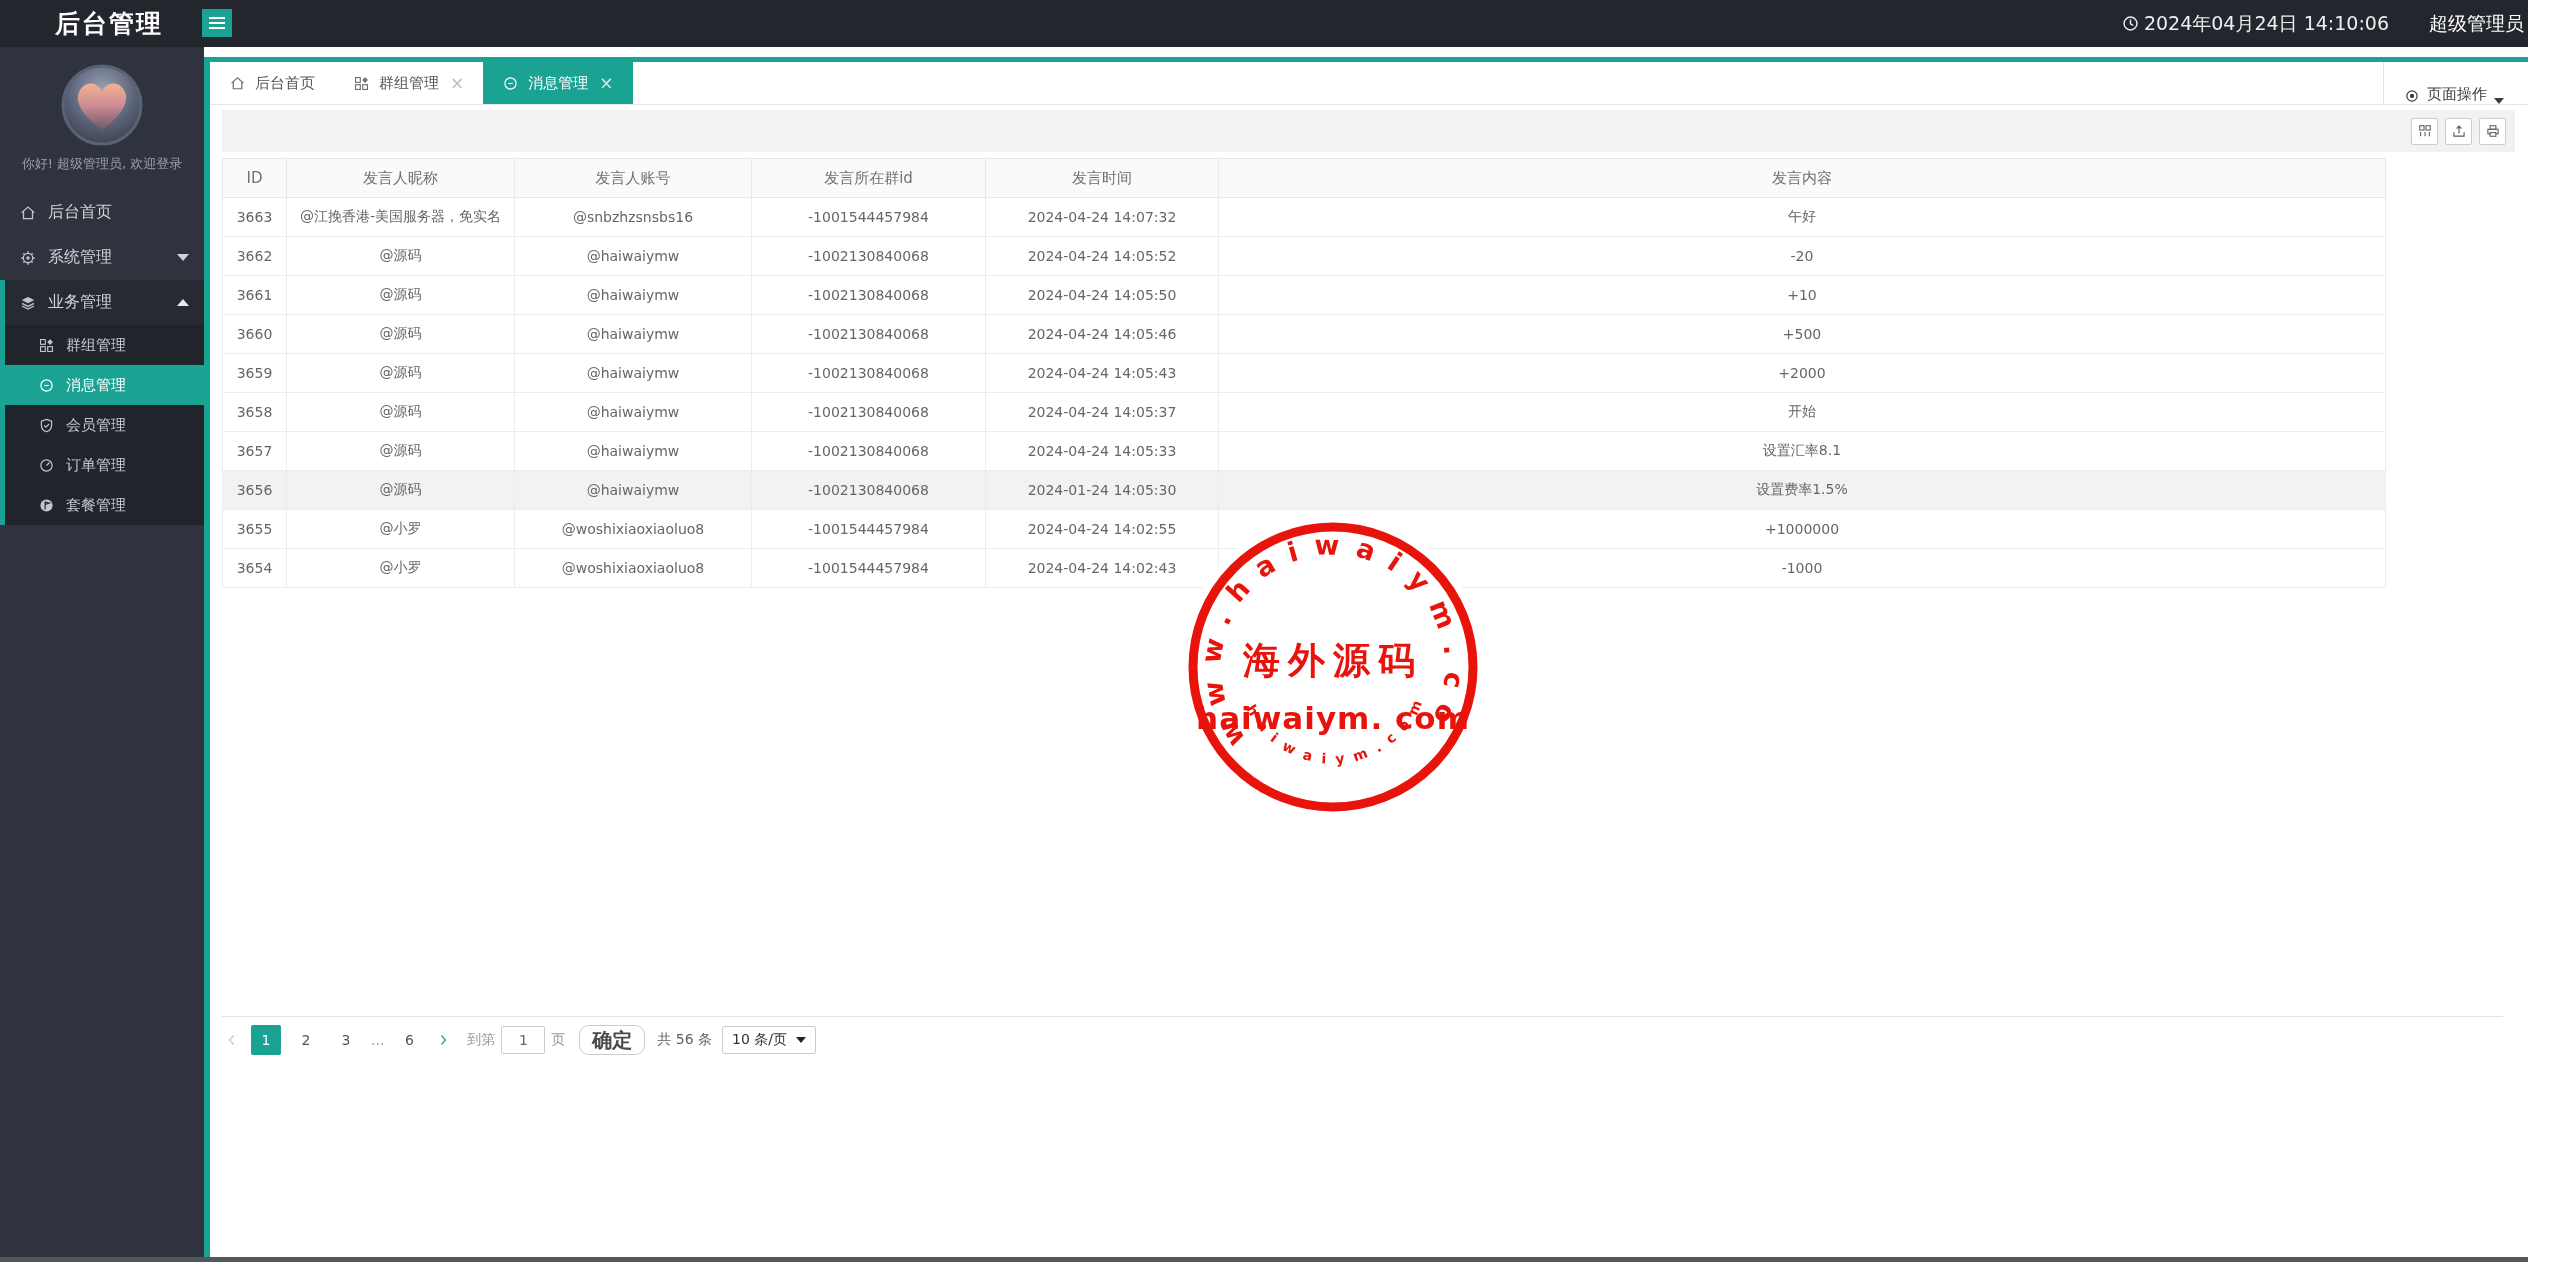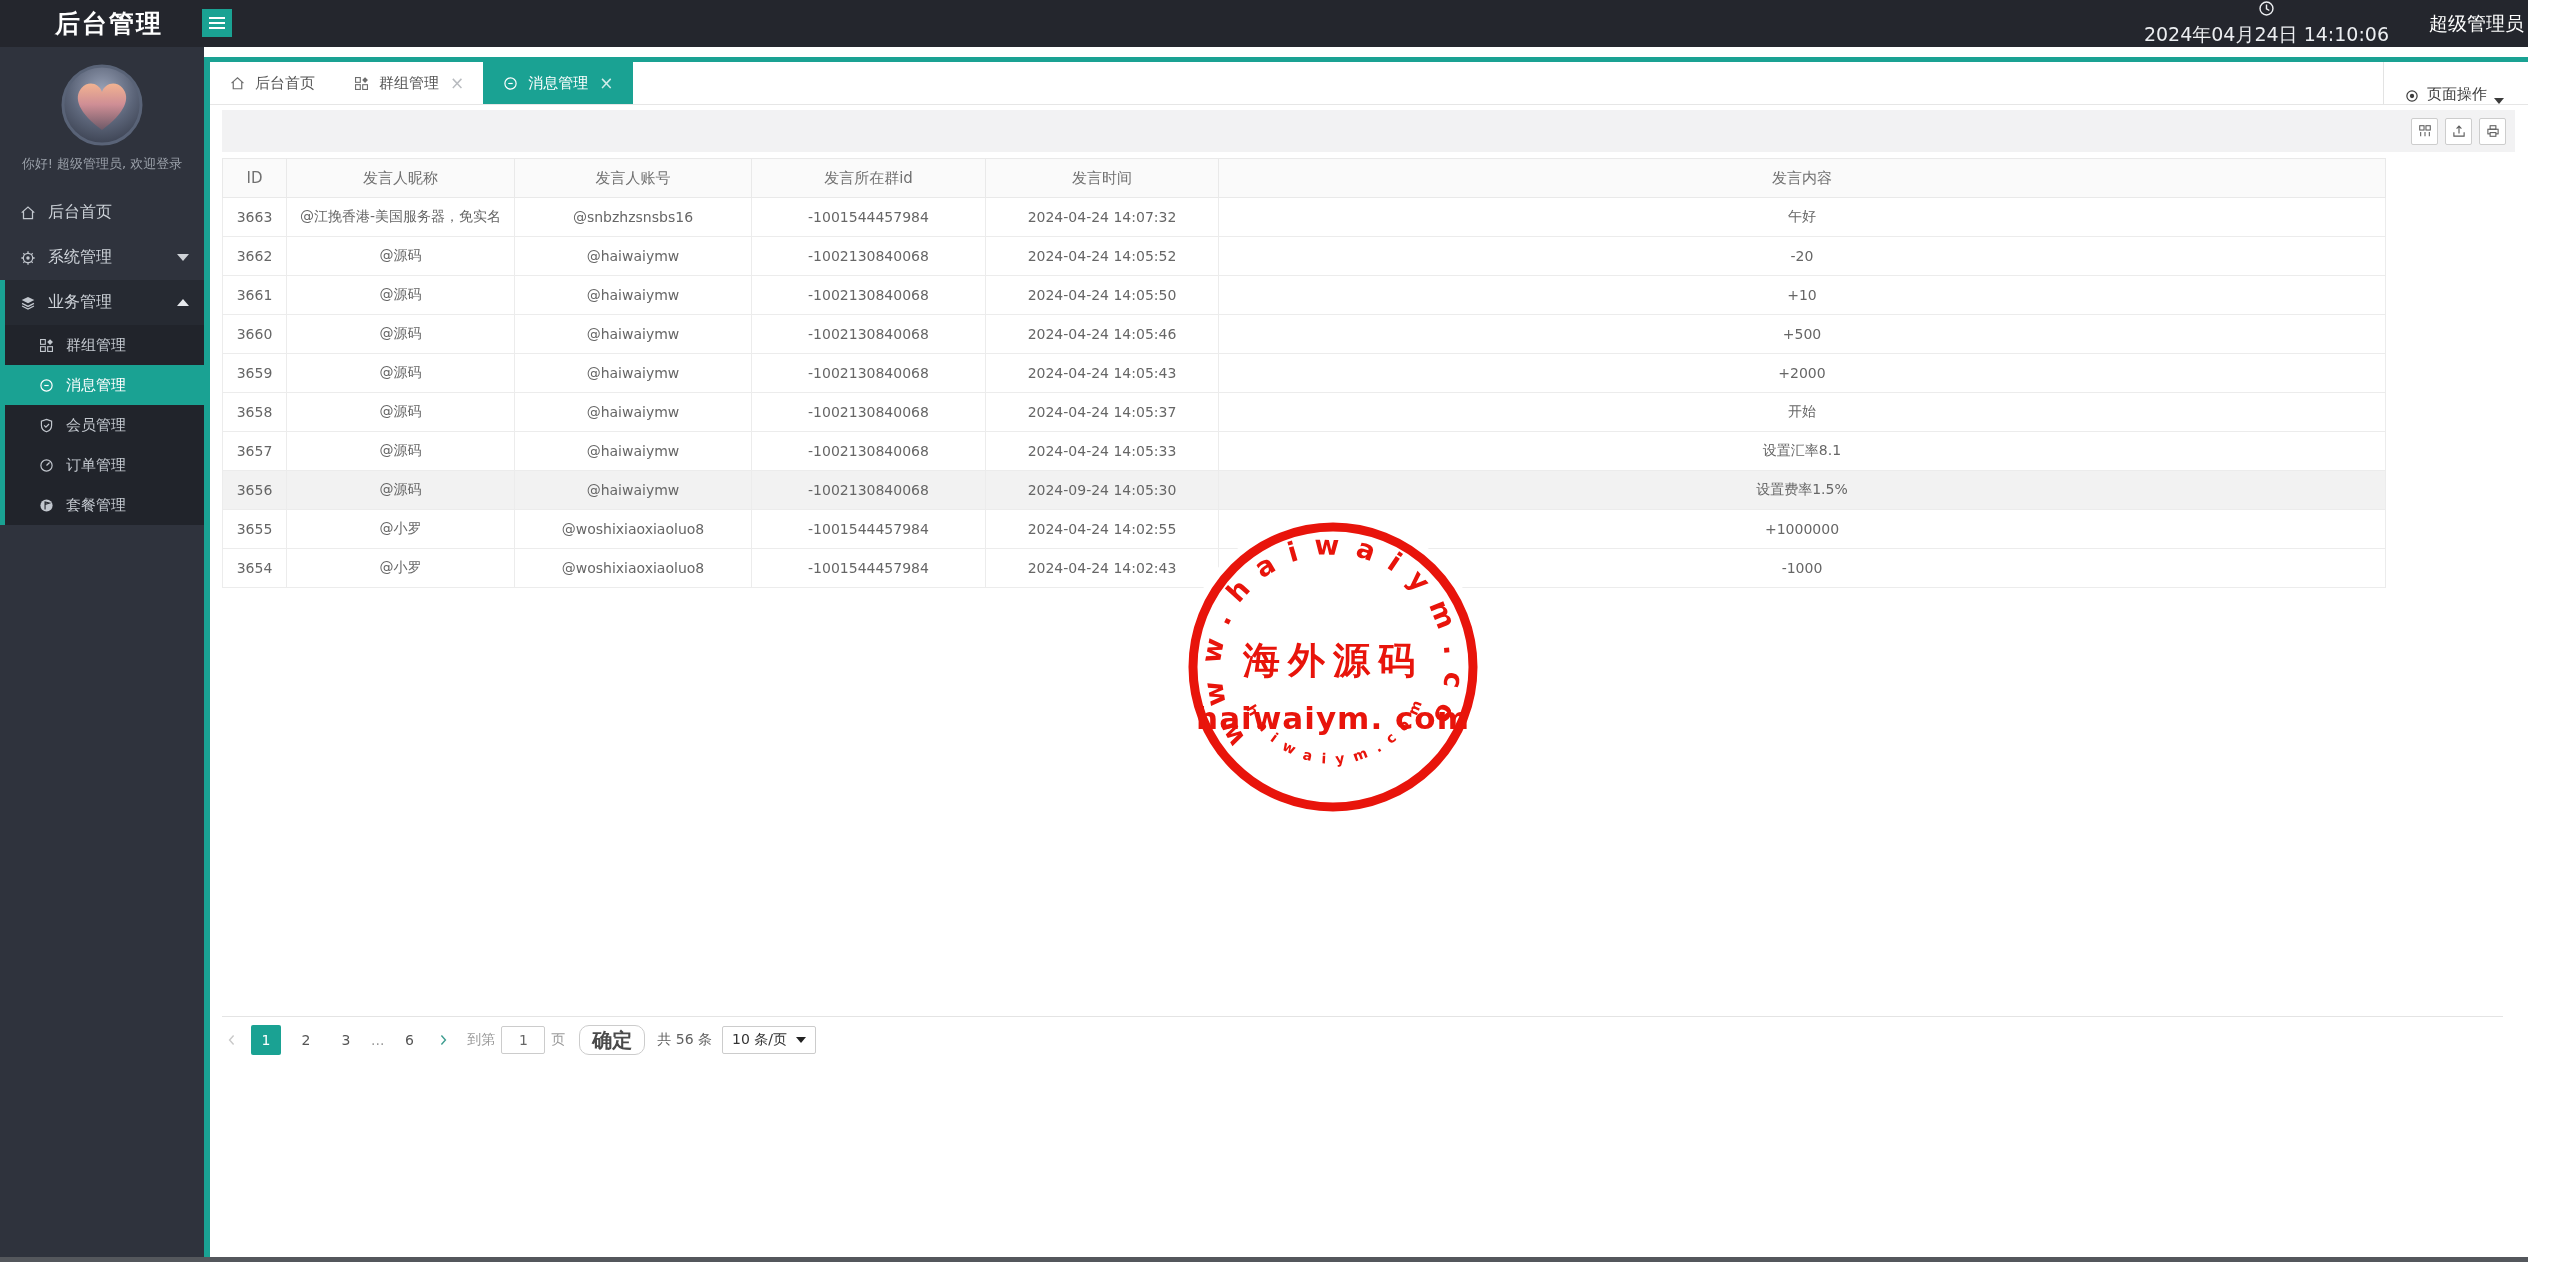--- a/index.html
+++ b/index.html
@@ -9,21 +9,21 @@
 
   
   .topbar { position: absolute; left: 0; top: 0; width: 2560px; height: 47px;
             background: #24262d; display: flex; align-items: center; z-index: 30; }
   .topbar-title { color: #fff; font-size: 25px; font-weight: bold; margin-left: 55px; letter-spacing: 2px; }
   .hamburger { position: absolute; left: 202px; top: 9px; width: 30px; height: 28px;
                background: #1aa293; border: none; cursor: pointer;
                display: flex; flex-direction: column; justify-content: center; align-items: center; gap: 3px; }
   .hamburger i { display: block; width: 16px; height: 2px; background: #fff; }
   .topbar-right { margin-left: auto; display: flex; align-items: center; color: #eceef1; font-size: 19px; padding-right: 16px; }
-  .clockwrap { display: flex; align-items: center; gap: 4px; flex-direction: column; }
+  .clockwrap { display: flex; align-items: center; gap: 4px; }
   .usermenu { display: flex; align-items: center; gap: 8px; margin-left: 40px; color: #fff; cursor: pointer; }
   .caret-down { width: 0; height: 0; border-left: 6px solid transparent; border-right: 6px solid transparent; border-top: 7px solid #cfd3d8; }
   .caret-up   { width: 0; height: 0; border-left: 6px solid transparent; border-right: 6px solid transparent; border-bottom: 7px solid #e6e9ed; }
 
   
   .sidebar { position: absolute; left: 0; top: 47px; width: 204px; height: 1215px; background: #2f333d; z-index: 20; }
   .avatar { position: absolute; left: 60px; top: 16px; width: 84px; height: 84px; cursor: pointer; }
   .welcome { position: absolute; top: 108px; width: 100%; text-align: center; color: #9aa0a9; font-size: 13px; }
   .nav { position: absolute; top: 143px; width: 100%; }
   .nav-item { height: 45px; display: flex; align-items: center; gap: 11px; padding-left: 19px;
@@ -423,21 +423,21 @@
               <td>@haiwaiymw</td>
               <td>-1002130840068</td>
               <td>2024-04-24 14:05:33</td>
               <td>设置汇率8.1</td>
             </tr>
             <tr class="hl">
               <td>3656</td>
               <td>@源码</td>
               <td>@haiwaiymw</td>
               <td>-1002130840068</td>
-              <td>2024-09-24 14:05:30</td>
+              <td>2024-01-24 14:05:30</td>
               <td>设置费率1.5%</td>
             </tr>
             <tr>
               <td>3655</td>
               <td>@小罗</td>
               <td>@woshixiaoxiaoluo8</td>
               <td>-1001544457984</td>
               <td>2024-04-24 14:02:55</td>
               <td>+1000000</td>
             </tr>

